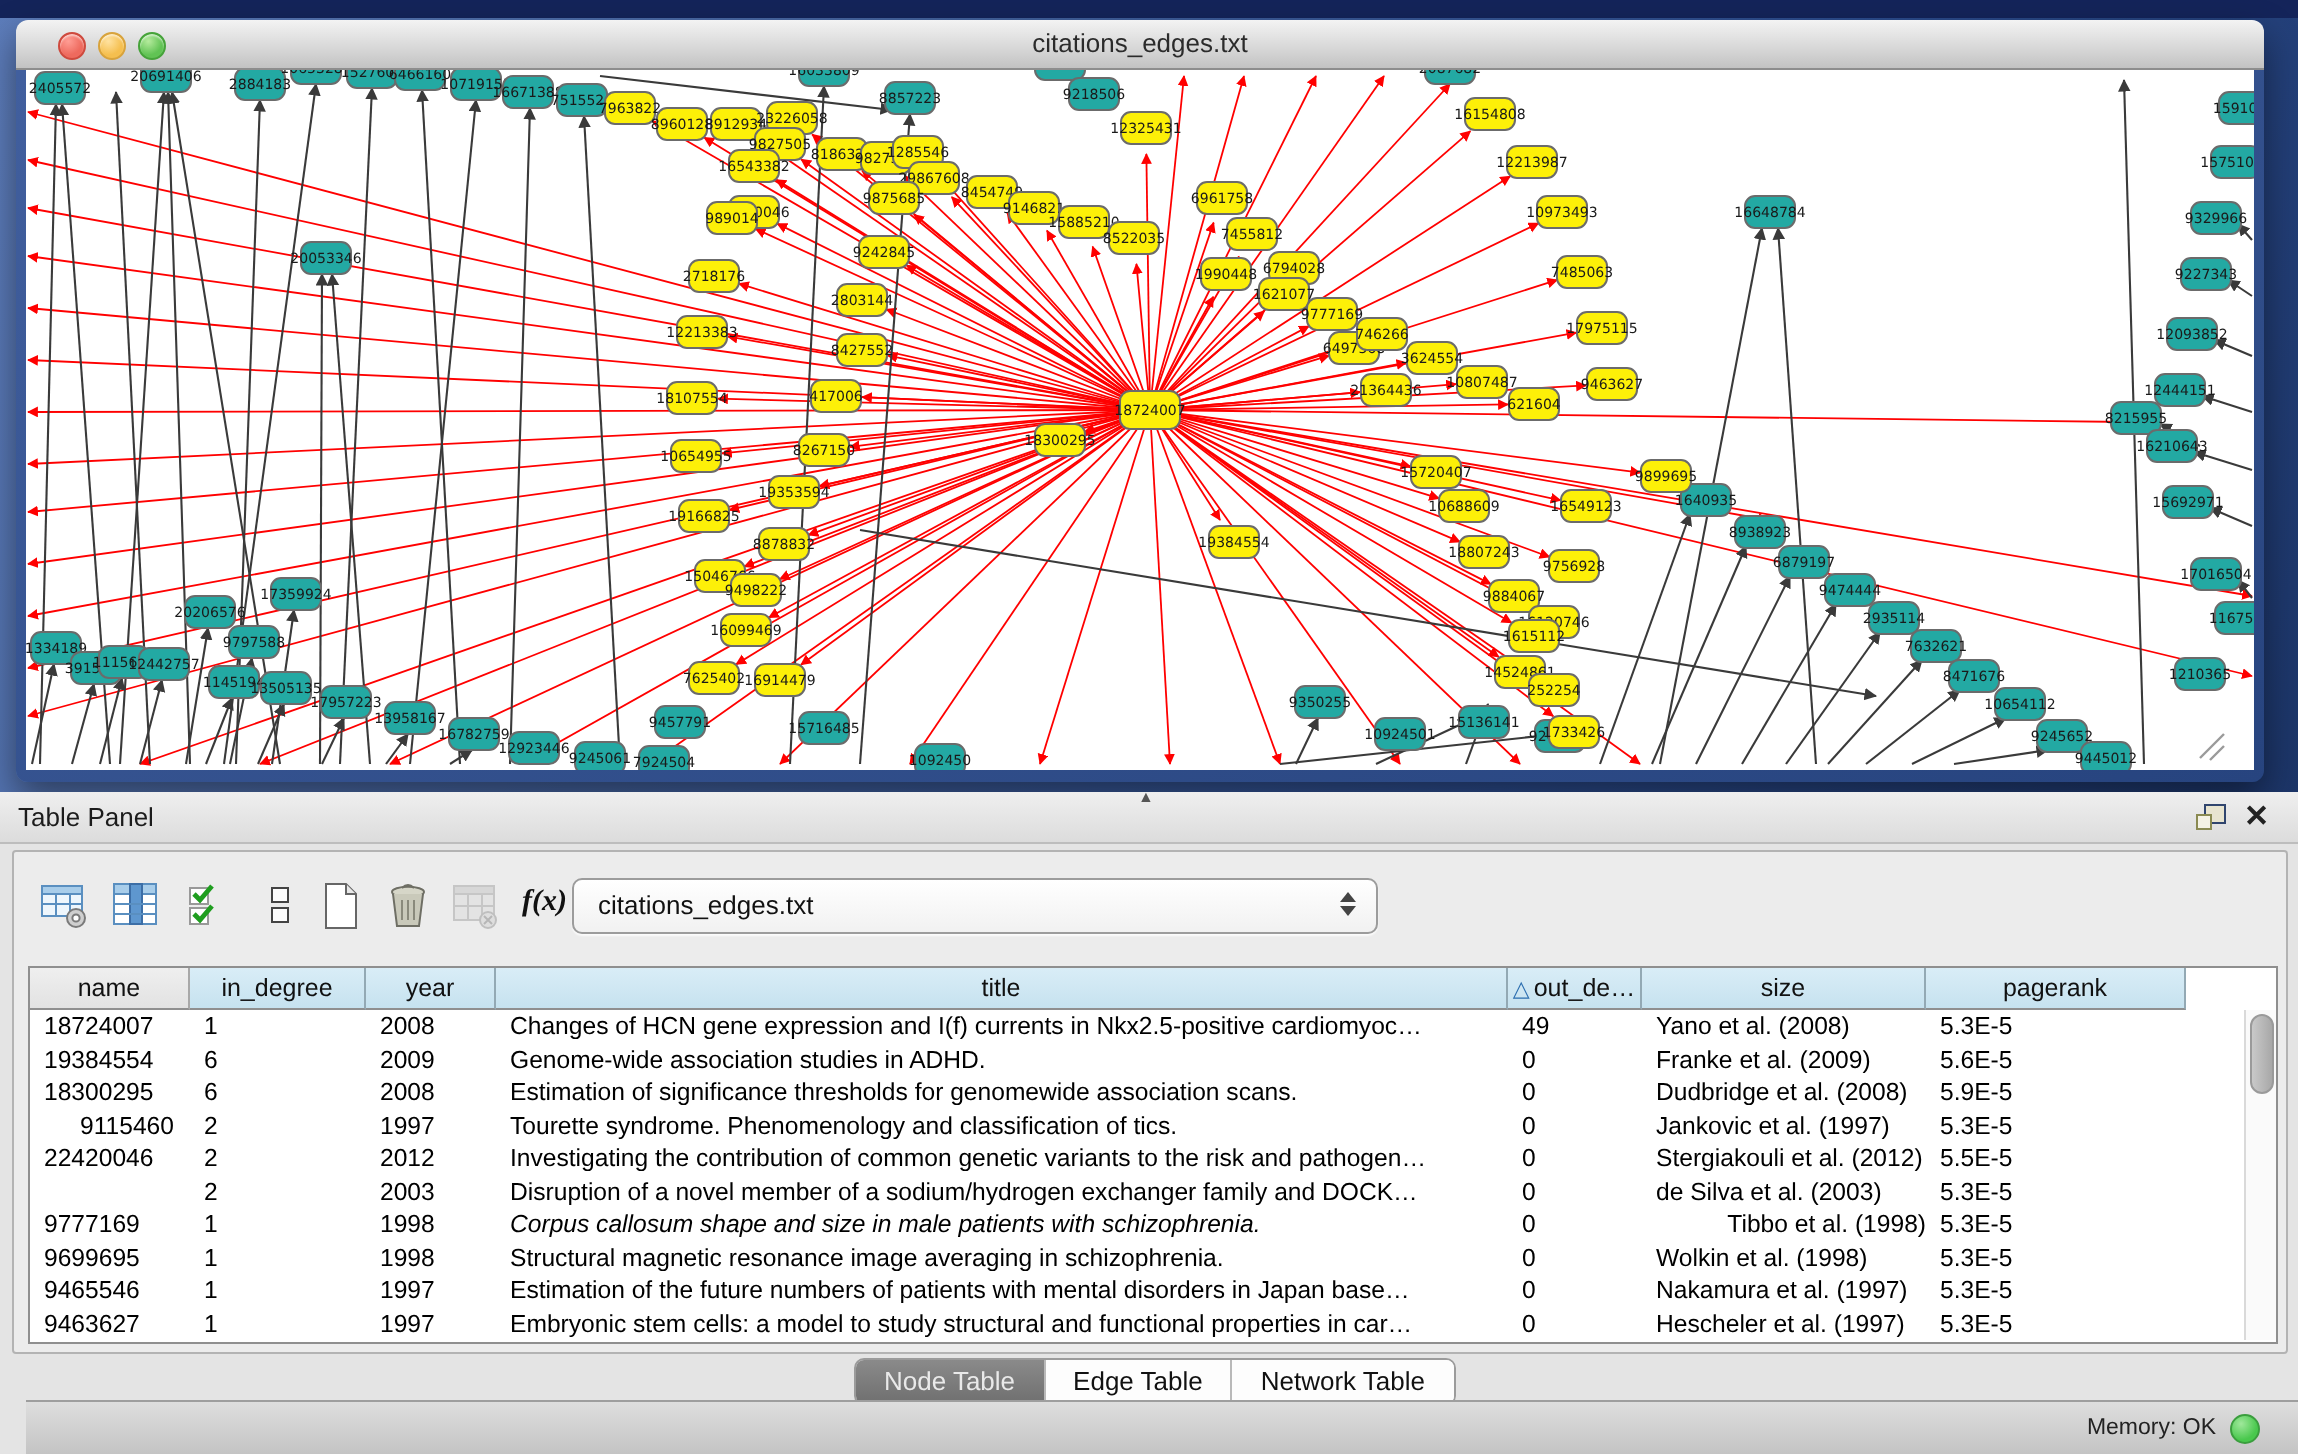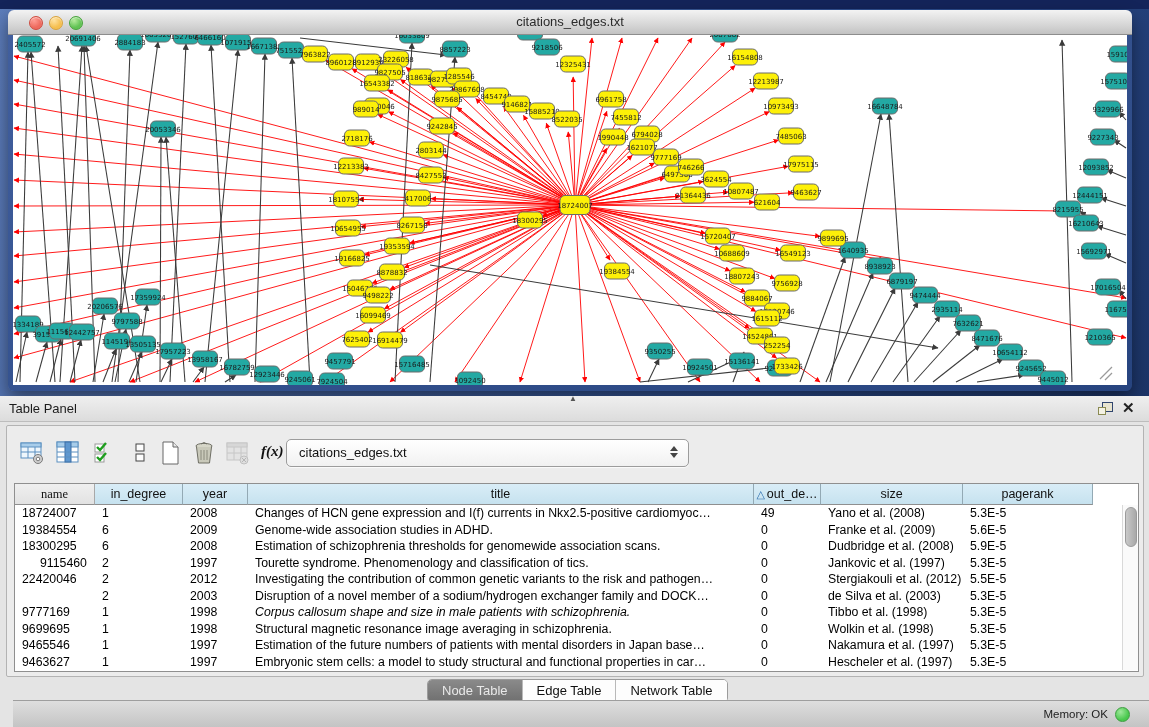--- a/index.html
+++ b/index.html
@@ -49,21 +49,21 @@
   #combo-arrows{right:9px;top:4px;width:9px;height:18px;}
   #combo-arrows div{width:0;height:0;border-left:4px solid transparent;border-right:4px solid transparent;margin:2px 0;}
   #combo-arrows .up{border-bottom:5px solid #444;}
   #combo-arrows .dn{border-top:5px solid #444;}
   
   #tablewrap{left:7px;top:57px;width:1123px;height:187px;background:#fff;border:1px solid #8f8f8f;}
   #thead{position:absolute;left:0;top:0;height:21px;width:100%;display:flex;}
   .th{box-sizing:border-box;height:21px;line-height:20px;font-size:12.5px;color:#111;
     background:linear-gradient(#d9edf7,#c6e2ef);border-right:1px solid #93a9b4;
     border-bottom:1px solid #8f8f8f;text-align:center;white-space:nowrap;overflow:hidden;}
-  .th.gray{background:linear-gradient(#efefef,#e2e2e2);border-right:1px solid #a8a8a8;font-family:Liberation Serif, serif;}
+  .th.gray{background:linear-gradient(#efefef,#e2e2e2);border-right:1px solid #a8a8a8;}
   .th .sort{color:#2d6fb0;font-size:11px;margin-right:2px;}
   #tbody{position:absolute;left:0;top:21px;width:1108px;}
   .tr{display:flex;height:16.5px;}
   .td{box-sizing:border-box;padding-left:7px;font-size:12.3px;line-height:16.5px;color:#000;
     white-space:nowrap;overflow:hidden;}
   
   #vscroll{position:absolute;right:0px;top:21px;width:15px;height:165px;background:#fafafa;border-left:1px solid #d9d9d9;}
   #vthumb{position:absolute;left:2px;top:2px;width:10px;height:38px;border-radius:6px;
     background:linear-gradient(90deg,#c9c9c9,#a8a8a8);border:1px solid #9a9a9a;}
   
@@ -879,21 +879,21 @@
             <div class="td" style="width: 65px;">2009</div>
             <div class="td" style="width: 506px;">Genome-wide association studies in ADHD.</div>
             <div class="td" style="width: 67px;">0</div>
             <div class="td" style="width: 142px;">Franke et al. (2009)</div>
             <div class="td" style="width: 130px;">5.6E-5</div>
           </div>
           <div class="tr">
             <div class="td" style="width: 80px;">18300295</div>
             <div class="td" style="width: 88px;">6</div>
             <div class="td" style="width: 65px;">2008</div>
-            <div class="td" style="width: 506px;">Estimation of schizophrenia thresholds for genomewide association scans.</div>
+            <div class="td" style="width: 506px;">Estimation of significance thresholds for genomewide association scans.</div>
             <div class="td" style="width: 67px;">0</div>
             <div class="td" style="width: 142px;">Dudbridge et al. (2008)</div>
             <div class="td" style="width: 130px;">5.9E-5</div>
           </div>
           <div class="tr">
             <div class="td" style="width: 80px; padding-left: 25px;">9115460</div>
             <div class="td" style="width: 88px;">2</div>
             <div class="td" style="width: 65px;">1997</div>
             <div class="td" style="width: 506px;">Tourette syndrome. Phenomenology and classification of tics.</div>
             <div class="td" style="width: 67px;">0</div>
@@ -917,21 +917,21 @@
             <div class="td" style="width: 67px;">0</div>
             <div class="td" style="width: 142px;">de Silva et al. (2003)</div>
             <div class="td" style="width: 130px;">5.3E-5</div>
           </div>
           <div class="tr">
             <div class="td" style="width: 80px;">9777169</div>
             <div class="td" style="width: 88px;">1</div>
             <div class="td" style="width: 65px;">1998</div>
             <div class="td" style="width: 506px; font-style: italic;">Corpus callosum shape and size in male patients with schizophrenia.</div>
             <div class="td" style="width: 67px;">0</div>
-            <div class="td" style="width: 142px;">Tibbo et al. (1998)</div>
+            <div class="td" style="width: 142px; text-align: right;">Tibbo et al. (1998)</div>
             <div class="td" style="width: 130px;">5.3E-5</div>
           </div>
           <div class="tr">
             <div class="td" style="width: 80px;">9699695</div>
             <div class="td" style="width: 88px;">1</div>
             <div class="td" style="width: 65px;">1998</div>
             <div class="td" style="width: 506px;">Structural magnetic resonance image averaging in schizophrenia.</div>
             <div class="td" style="width: 67px;">0</div>
             <div class="td" style="width: 142px;">Wolkin et al. (1998)</div>
             <div class="td" style="width: 130px;">5.3E-5</div>

